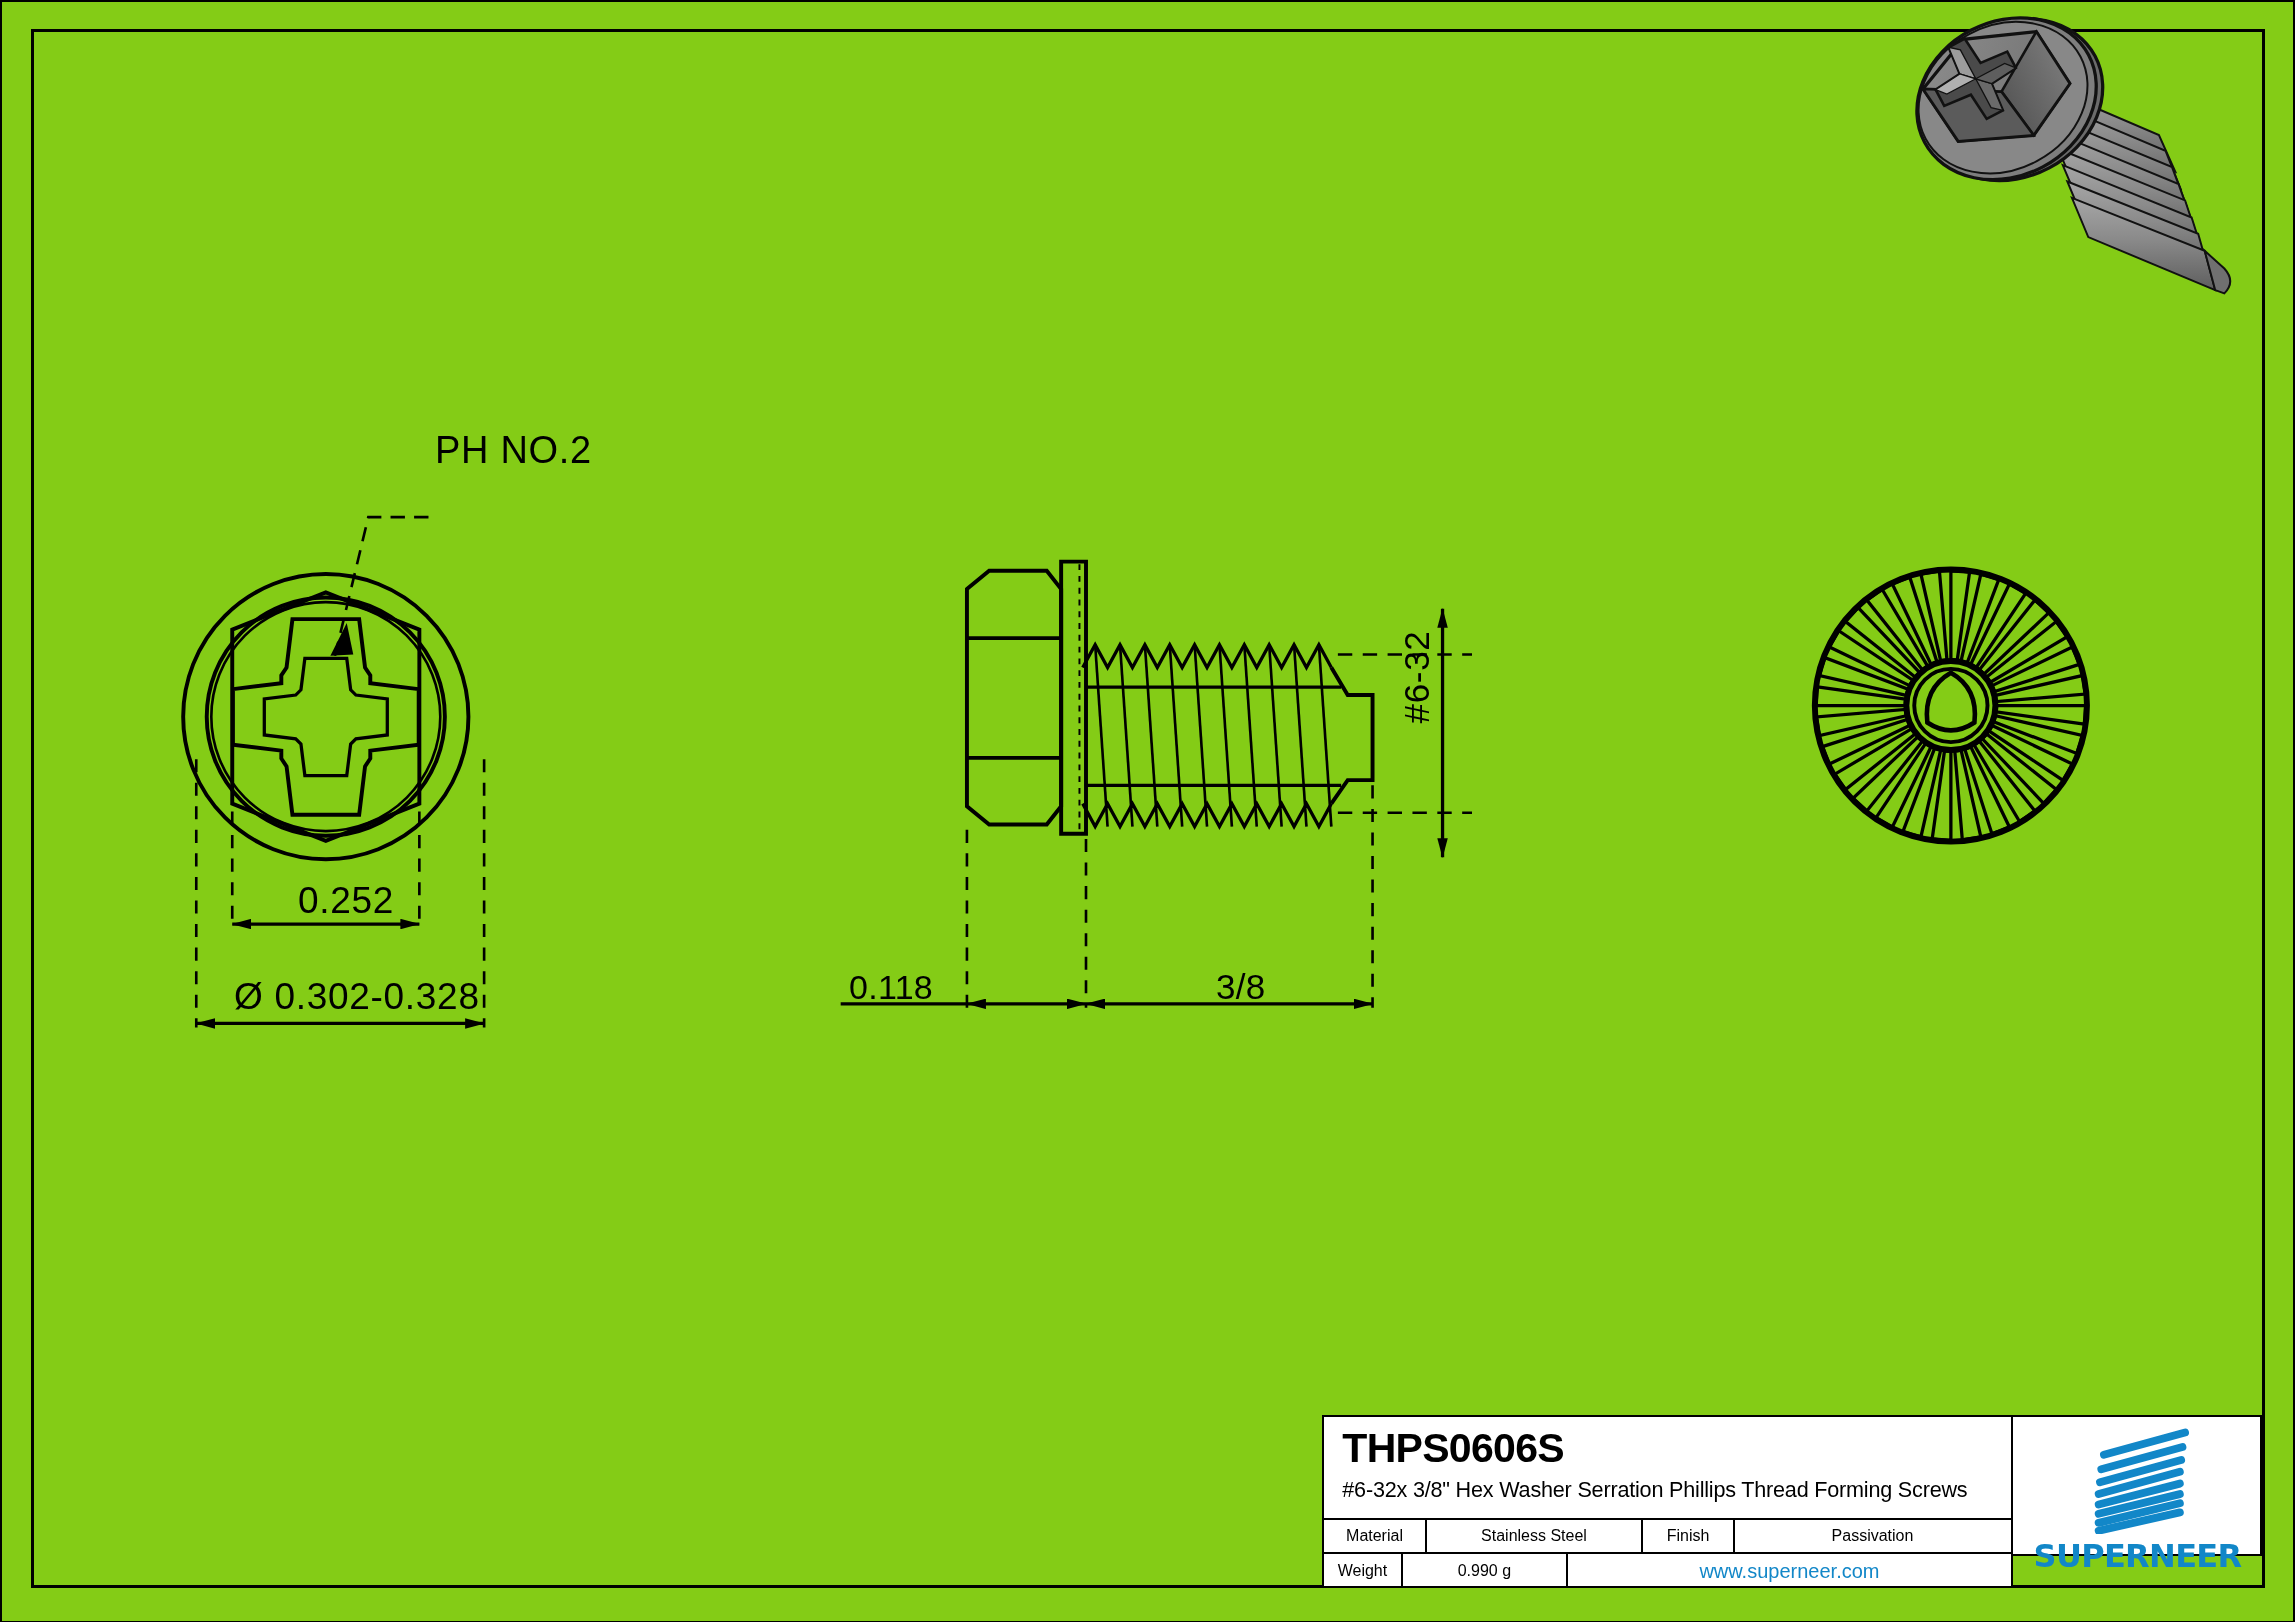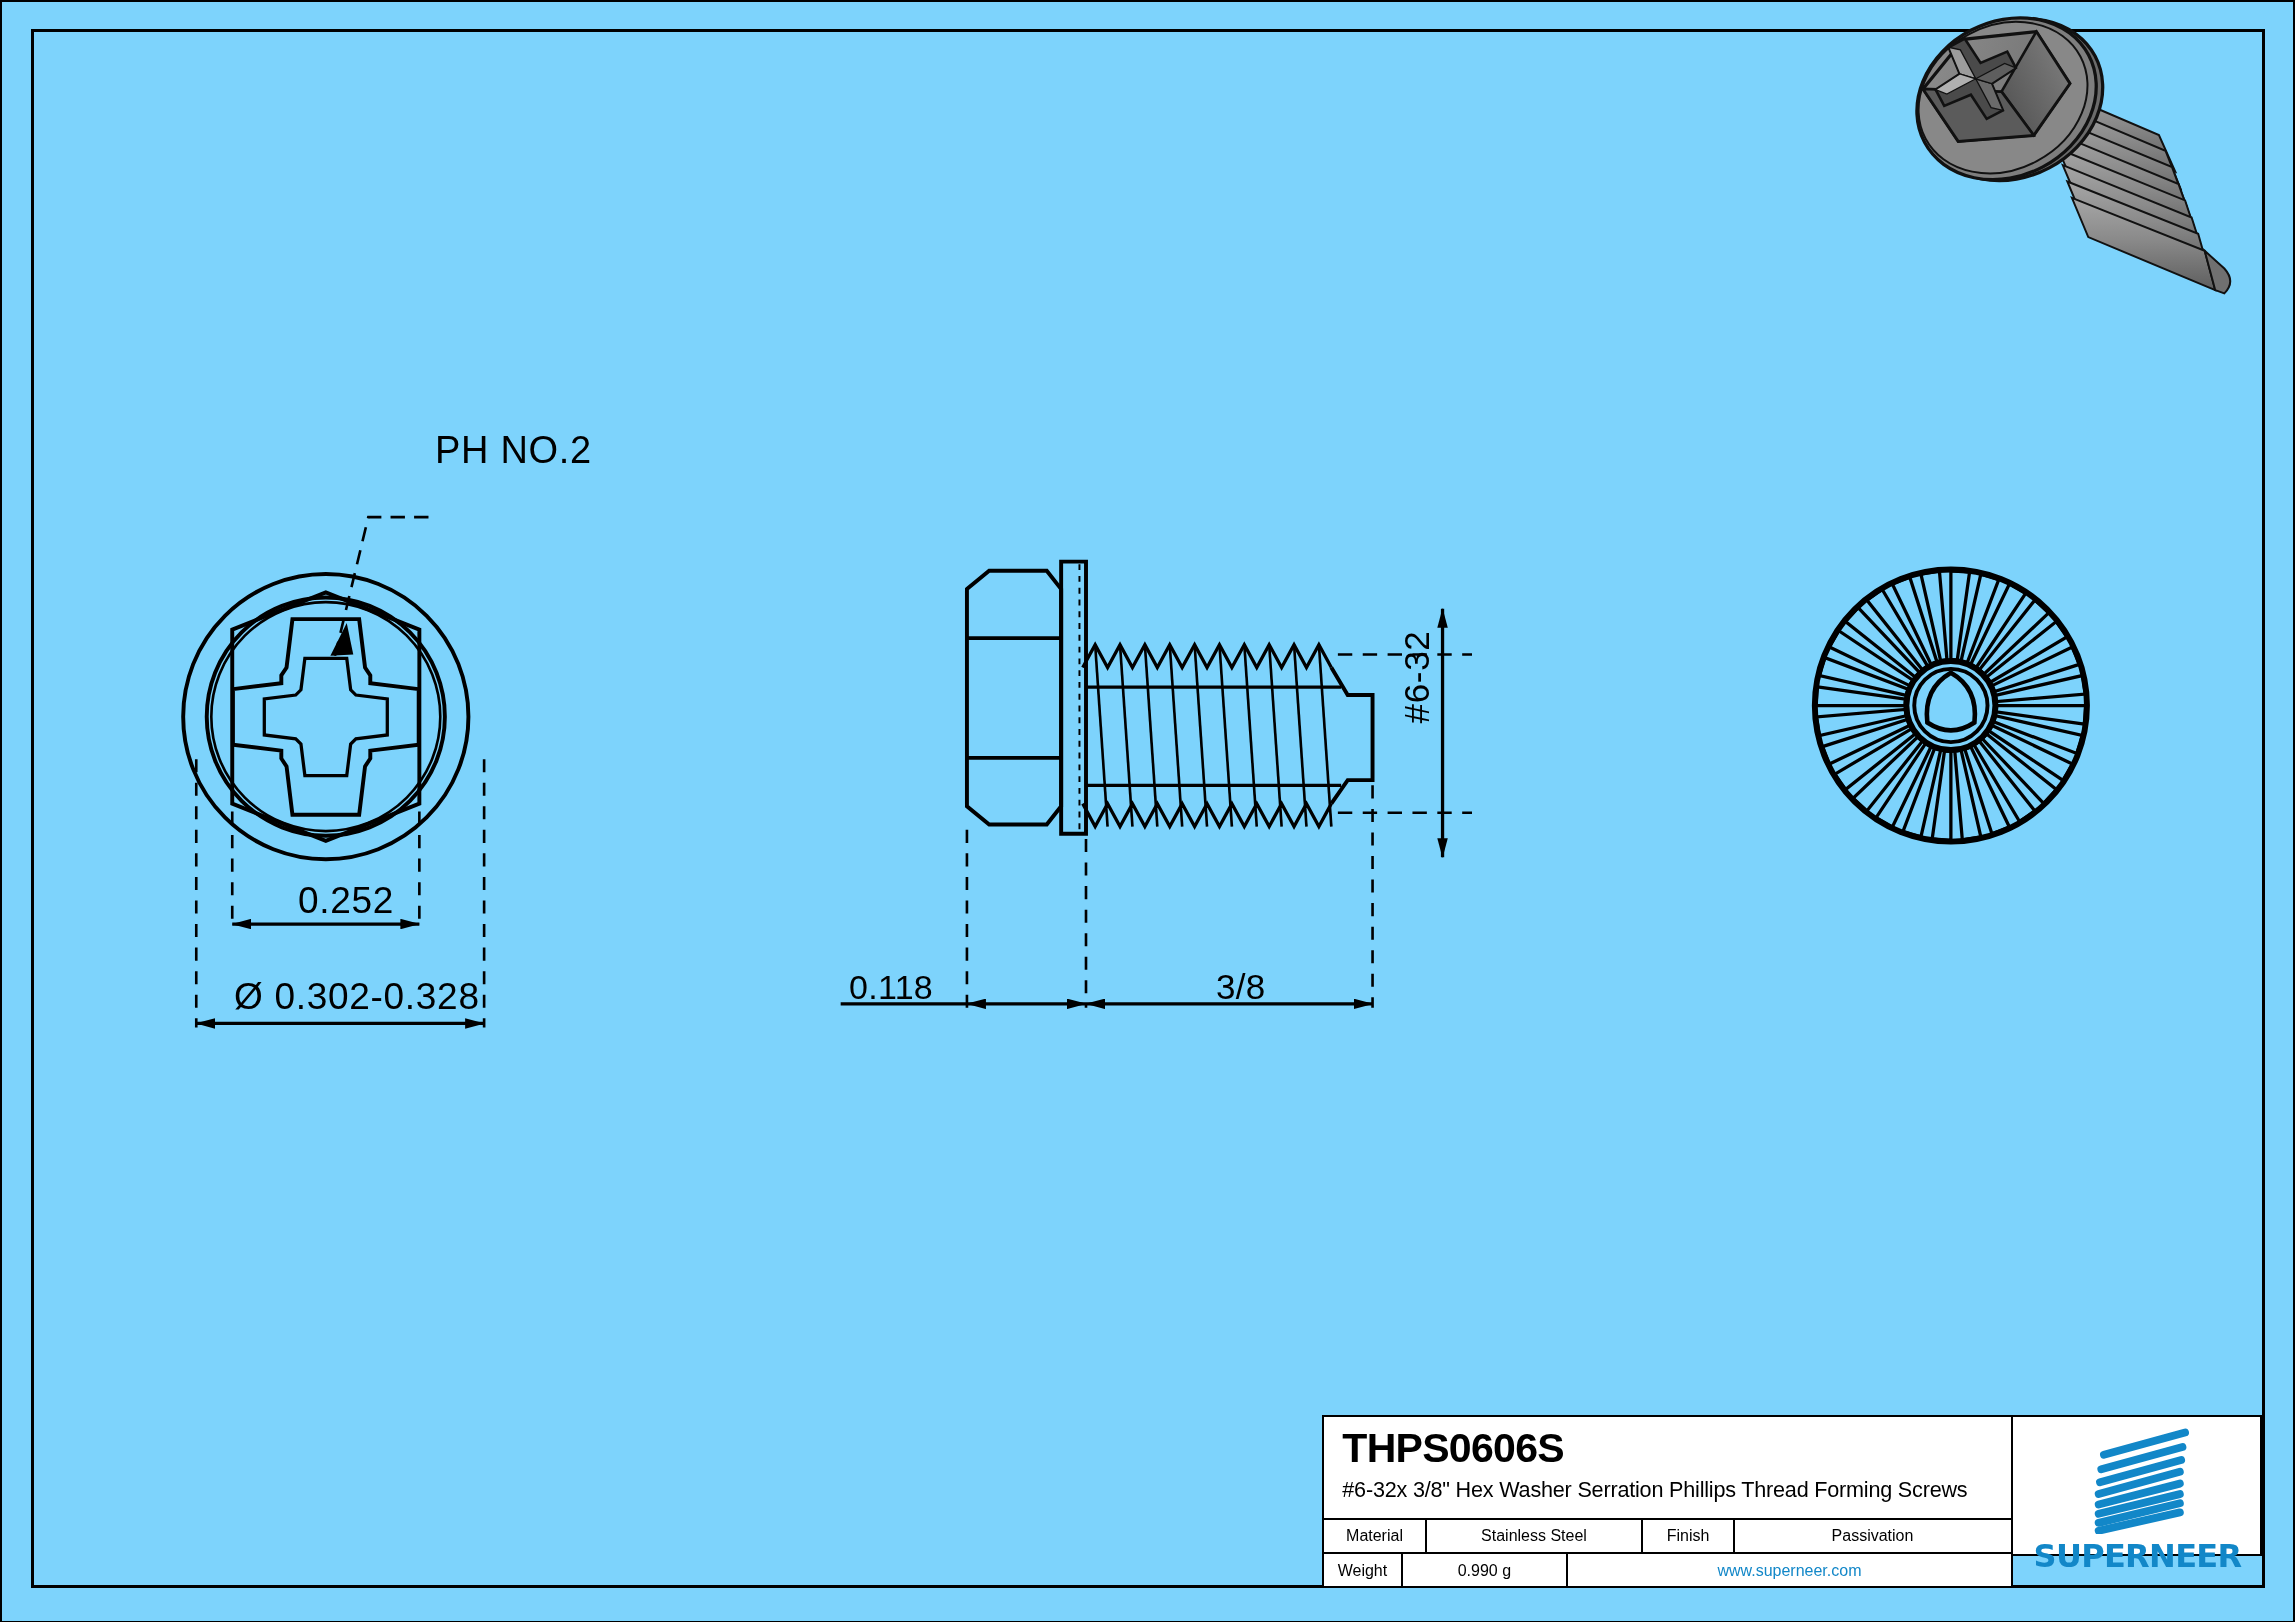--- a/index.html
+++ b/index.html
@@ -2,21 +2,21 @@
 <html style="font-size:10.5px"><head>
 <meta charset="utf-8">
 <title>Technical Drawing</title>
 <style>
   html,body{margin:0;padding:0;background:#ffffff;}
   body{
     width:2295px;height:1623px;position:relative;overflow:hidden;
     font-family:"Liberation Sans","DejaVu Sans",sans-serif;
     color:#000;
   }
-  #sheet{position:absolute;inset:0;background:#7dd3fc;}
+  #sheet{position:absolute;inset:0;background:#84cc16;}
   #page-edge{
     position:absolute;left:0;top:0;width:2295px;height:1623px;
     box-sizing:border-box;border:2.6px solid #000;
   }
   #frame{
     position:absolute;left:31px;top:29.4px;width:2234px;height:1559px;
     box-sizing:border-box;border:3.3px solid #000;
   }
   svg{display:block;}
   #draw-layer{position:absolute;left:0;top:0;width:2295px;height:1623px;pointer-events:none;}
@@ -50,21 +50,21 @@
   .tb-row.first{border-bottom:2px solid #000;}
   .tb-cell{
     box-sizing:border-box;display:flex;align-items:center;justify-content:center;
     border-right:2px solid #000;font-size:16px;height:100%;
   }
   .tb-cell.last{border-right:none;}
   .c-label{width:103px;}
   .c-mat{width:216px;}
   .c-finlbl{width:92px;}
   .c-fin{width:275px;}
-  .c-web{width:582px;color:#1287c8;font-size:16px;}
+  .c-web{width:582px;color:#1287c8;font-size:20px;}
   #logo-panel{
     position:absolute;left:2013px;top:1415px;width:249px;height:141px;
     box-sizing:border-box;border:2.6px solid #000;border-left:none;background:#fff;
   }
   #logo-marks{position:absolute;left:79px;top:9.2px;width:105px;height:108px;}
   #logo-word{
     position:absolute;left:0;top:120px;width:249px;text-align:center;
     font-size:32px;font-weight:700;color:#1287c8;letter-spacing:-0.7px;
     font-family:"DejaVu Sans","Liberation Sans",sans-serif;
   }

